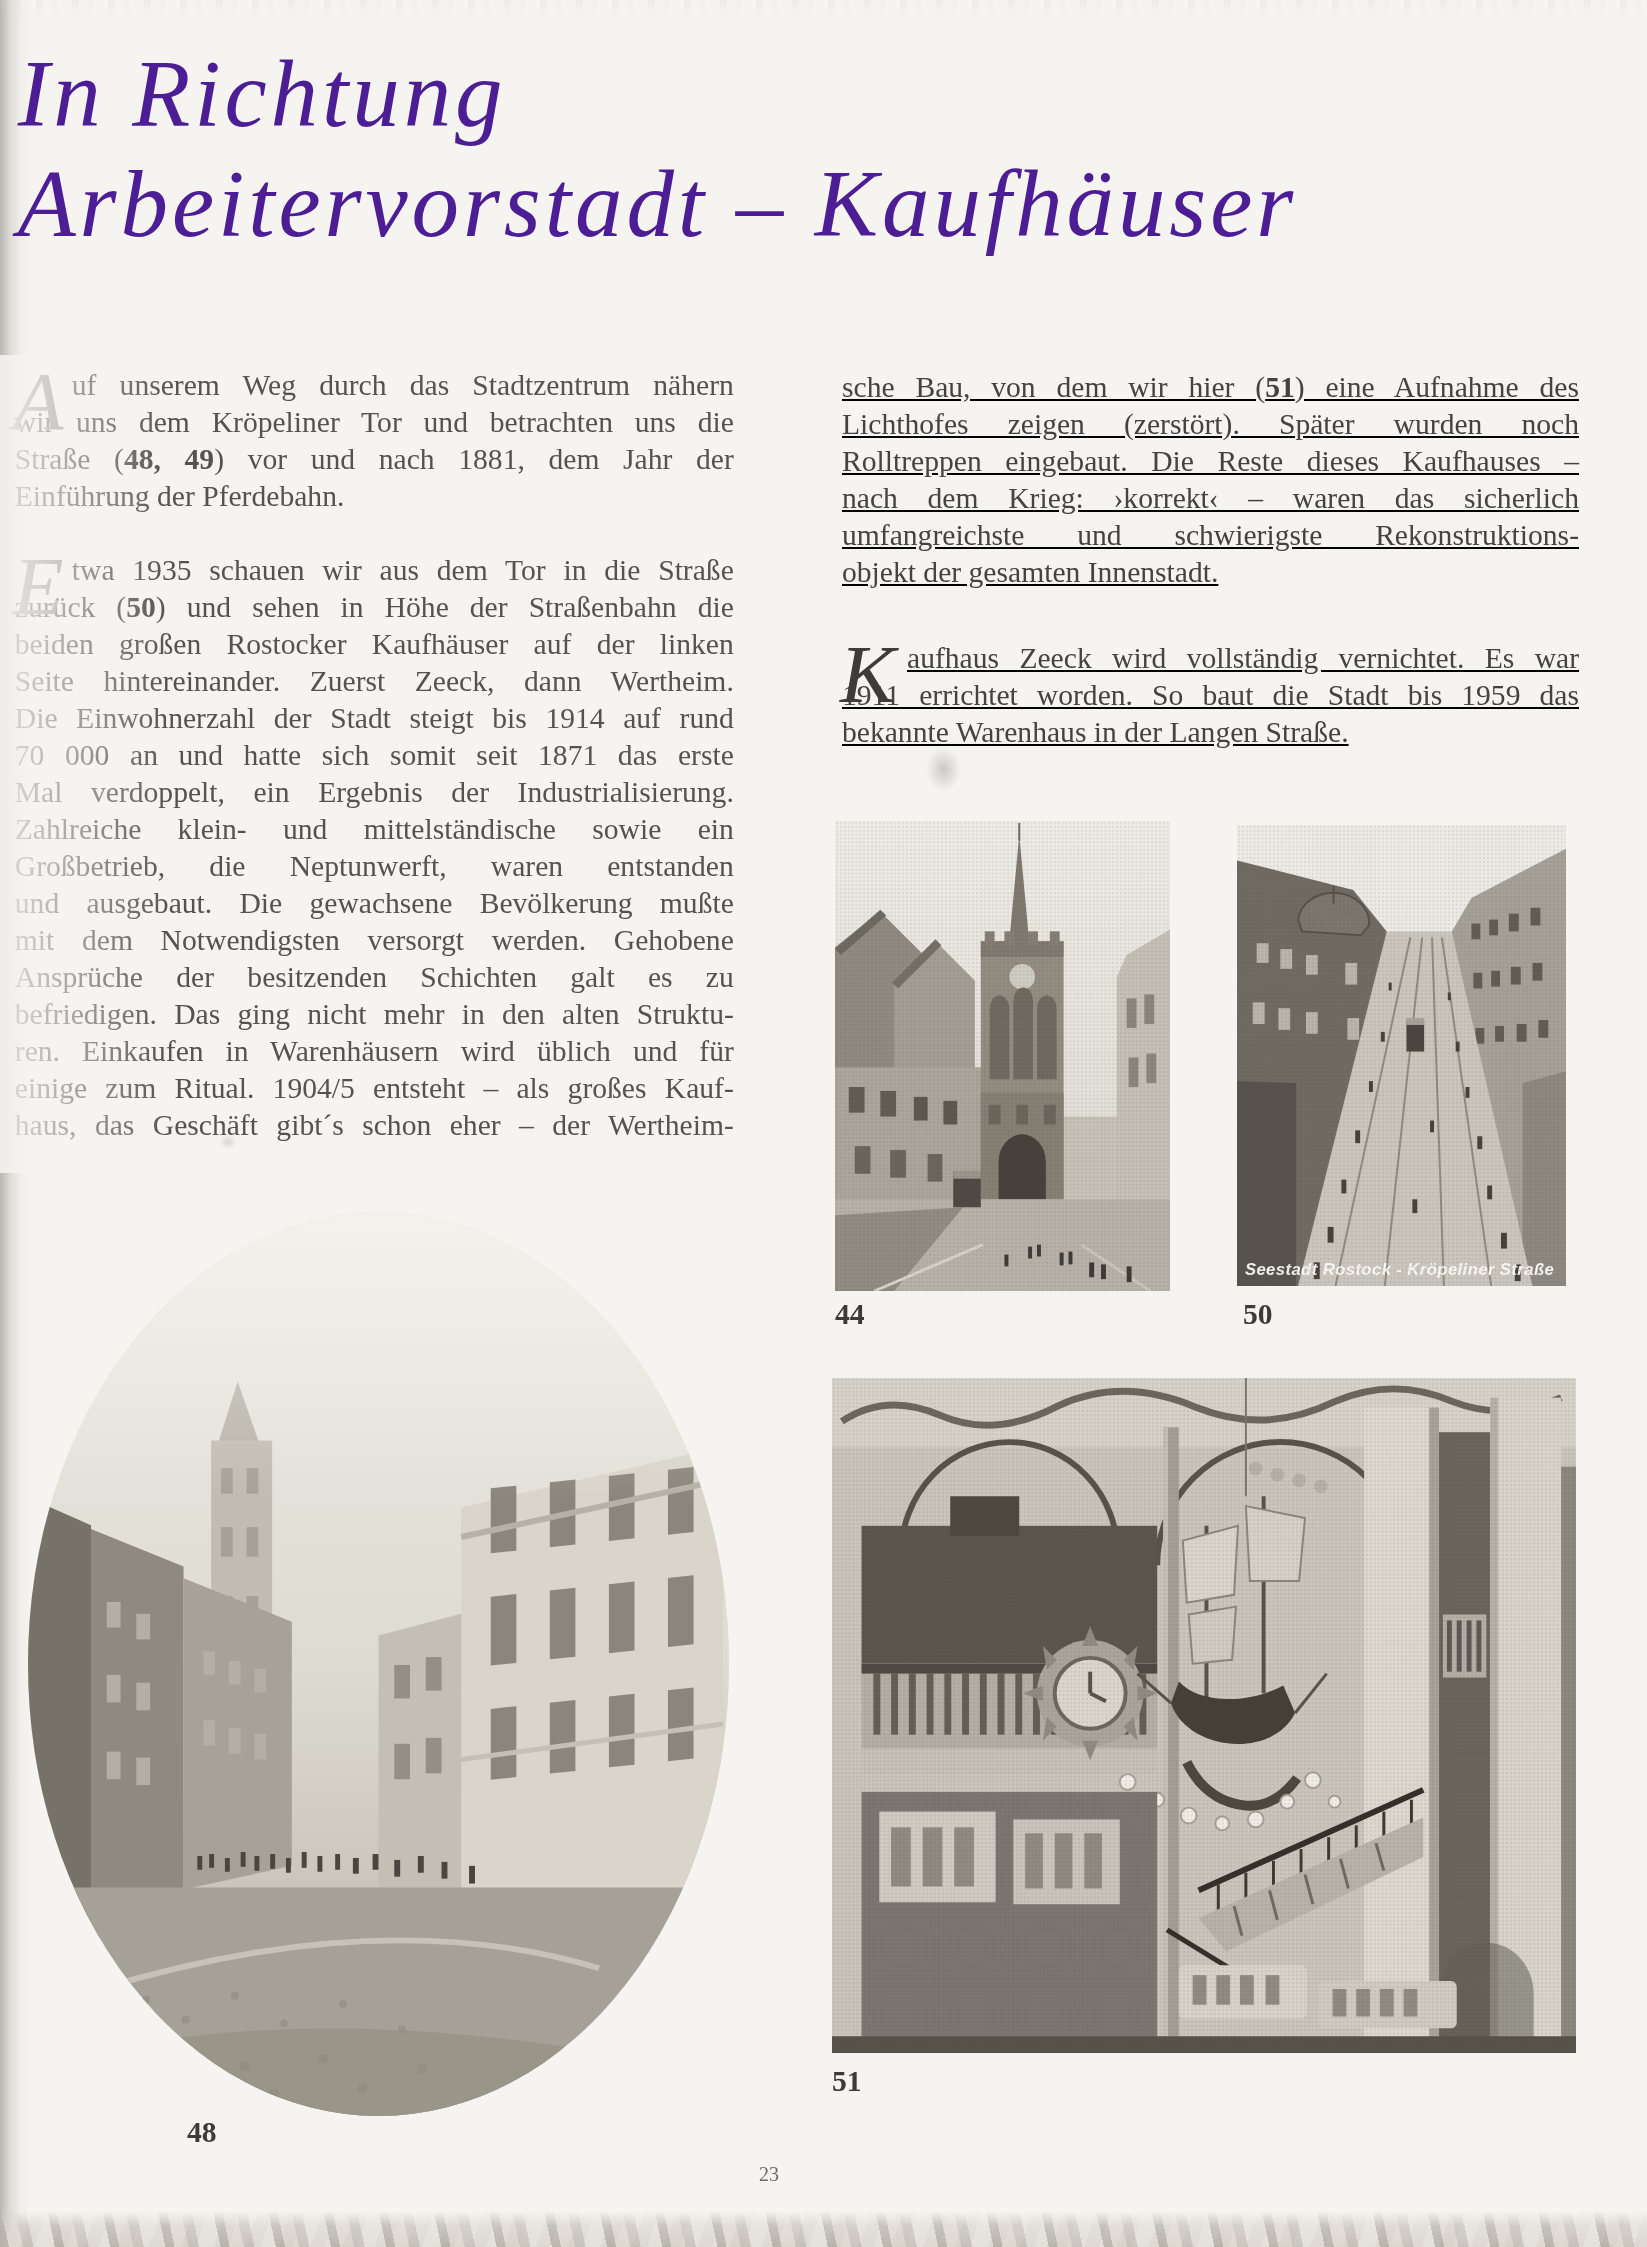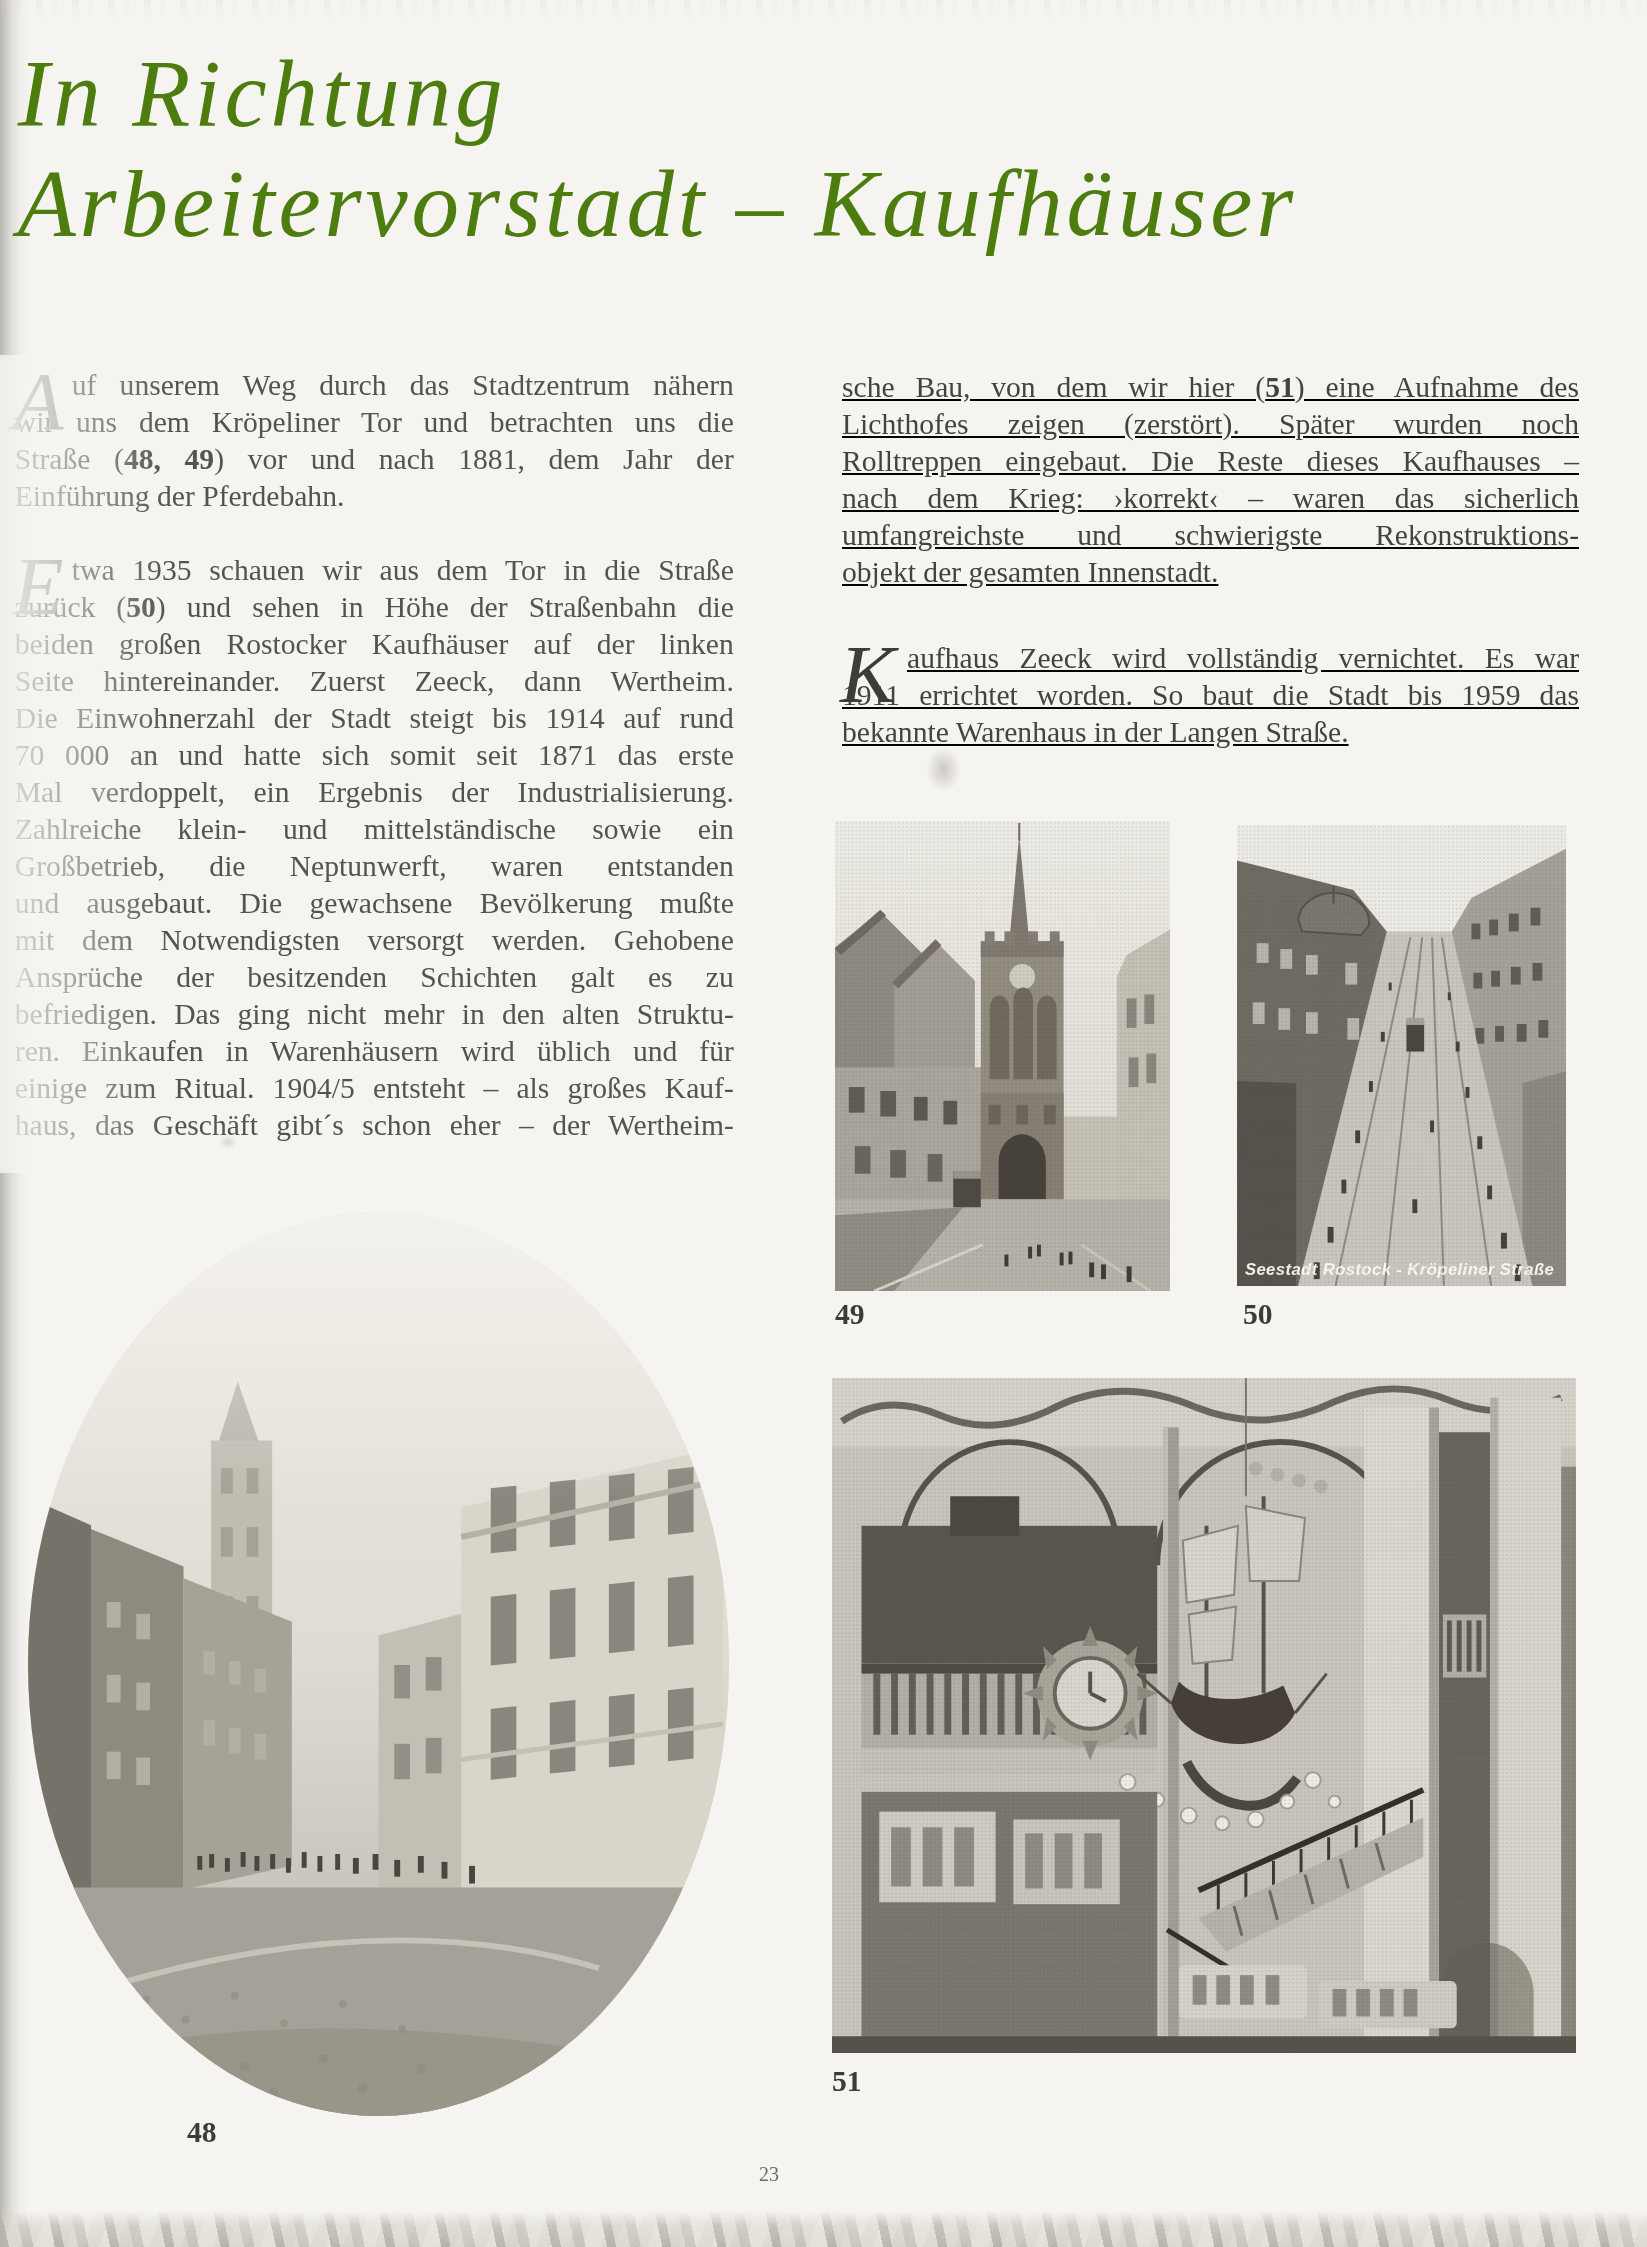--- a/index.html
+++ b/index.html
@@ -11,21 +11,21 @@
     background:linear-gradient(to right,rgba(125,122,116,.5),rgba(160,157,150,.28) 35%,rgba(200,197,190,.12) 68%,rgba(200,197,190,0));}
   .top-mottle{left:0;top:0;width:1647px;height:19.7px;opacity:.5;
     background-image:repeating-linear-gradient(90deg,rgba(205,199,188,.35) 0 6.9px,rgba(205,199,188,0) 6.9px 15.8px,rgba(214,209,198,.25) 15.8px 20.7px,rgba(214,209,198,0) 20.7px 36px);
     -webkit-mask-image:linear-gradient(to bottom,#000,transparent);mask-image:linear-gradient(to bottom,#000,transparent);}
   .bottom-mottle{left:0;top:2211px;width:1647px;height:37px;background-color:#ccc8c0;
     background-image:repeating-linear-gradient(78deg,rgba(178,174,166,.8) 0 8.9px,rgba(222,218,210,.7) 8.9px 22.7px,rgba(196,192,184,.75) 22.7px 33px,rgba(235,232,226,.6) 33px 54px),
                      repeating-linear-gradient(-71deg,rgba(185,181,173,.35) 0 13.8px,rgba(240,238,232,.3) 13.8px 30.5px);
     -webkit-mask-image:linear-gradient(to bottom,transparent,rgba(0,0,0,.75) 40%,#000);mask-image:linear-gradient(to bottom,transparent,rgba(0,0,0,.75) 40%,#000);}
   .smudge{border-radius:50%;background:radial-gradient(closest-side,rgba(95,90,82,.28),rgba(95,90,82,0));}
   
-  .title{left:17.7px;top:39px;width:1576px;font-style:italic;font-weight:400;color:#4d7c0f;
+  .title{left:17.7px;top:39px;width:1576px;font-style:italic;font-weight:400;color:#4c1d95;
     font-size:95px;line-height:110px;letter-spacing:3.9px;}
   
   .col{position:absolute;}
   .para{position:relative;}
   .l{font-size:29.6px;line-height:37px;text-align:justify;text-align-last:justify;}
   .colL .l{color:#55534e;}
   .colR .l{color:#454340;}
   .l.pend{text-align-last:left;}
   .l b{font-weight:700;}
   .dc{position:absolute;left:-2px;top:-6.9px;font-style:italic;font-size:83px;line-height:1;}
@@ -176,21 +176,21 @@
           <rect x="205" y="430" width="4" height="12"></rect>
         <rect x="228" y="438" width="4" height="13"></rect>
           <rect x="237" y="437" width="4" height="13"></rect>
         <rect x="258" y="448" width="5" height="15"></rect>
           <rect x="270" y="450" width="5" height="15"></rect>
         <rect x="172" y="440" width="4" height="12"></rect>
           <rect x="296" y="452" width="5" height="16"></rect>
       </g>
     </svg>
   </div>
-  <div class="abs caption" style="left:835px;top:1298px;">49</div>
+  <div class="abs caption" style="left:835px;top:1298px;">44</div>
 
   <div class="photo ht" style="left:1237px;top:825px;width:329px;height:461px;">
     <svg width="329" height="461" viewBox="0 0 334 468">
       <rect width="334" height="468" fill="#eceae4"></rect>
 
       <polygon points="334,24 238,74 218,108 218,468 334,468" fill="#a5a198"></polygon>
       <g fill="#615d55">
         <rect x="238" y="100" width="9" height="16"></rect>
           <rect x="256" y="96" width="9" height="16"></rect>
         <rect x="276" y="90" width="10" height="18"></rect>

